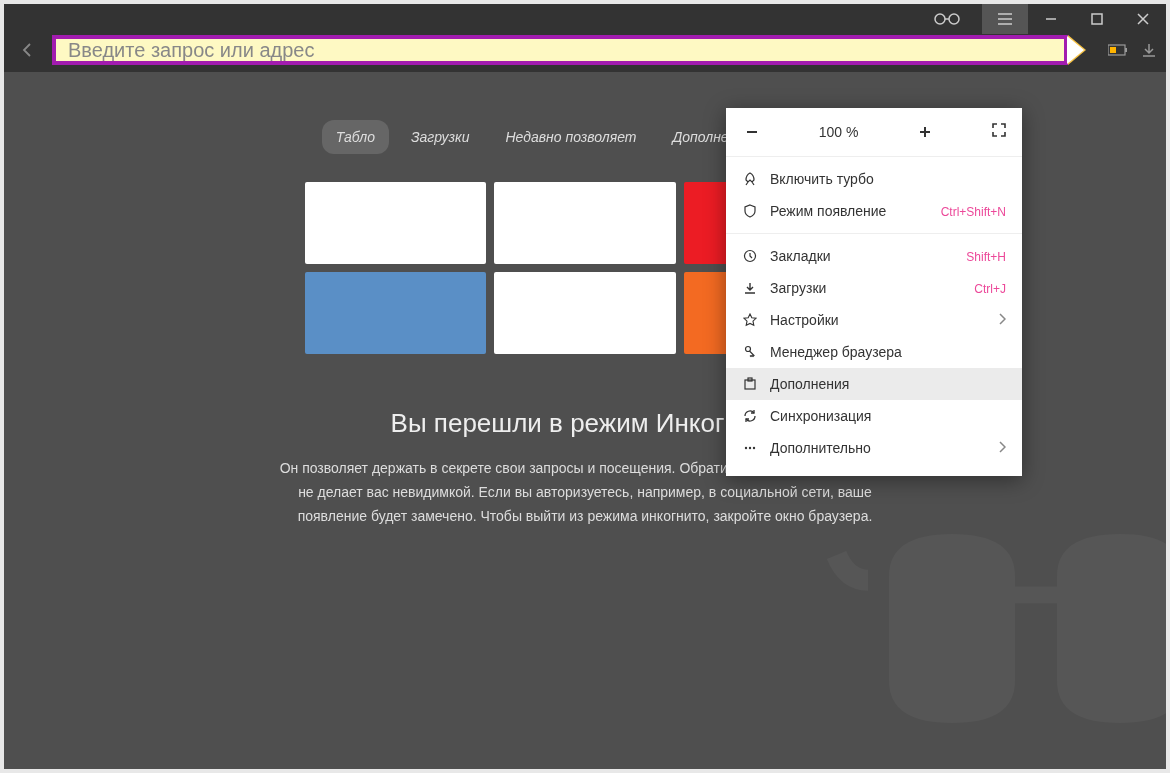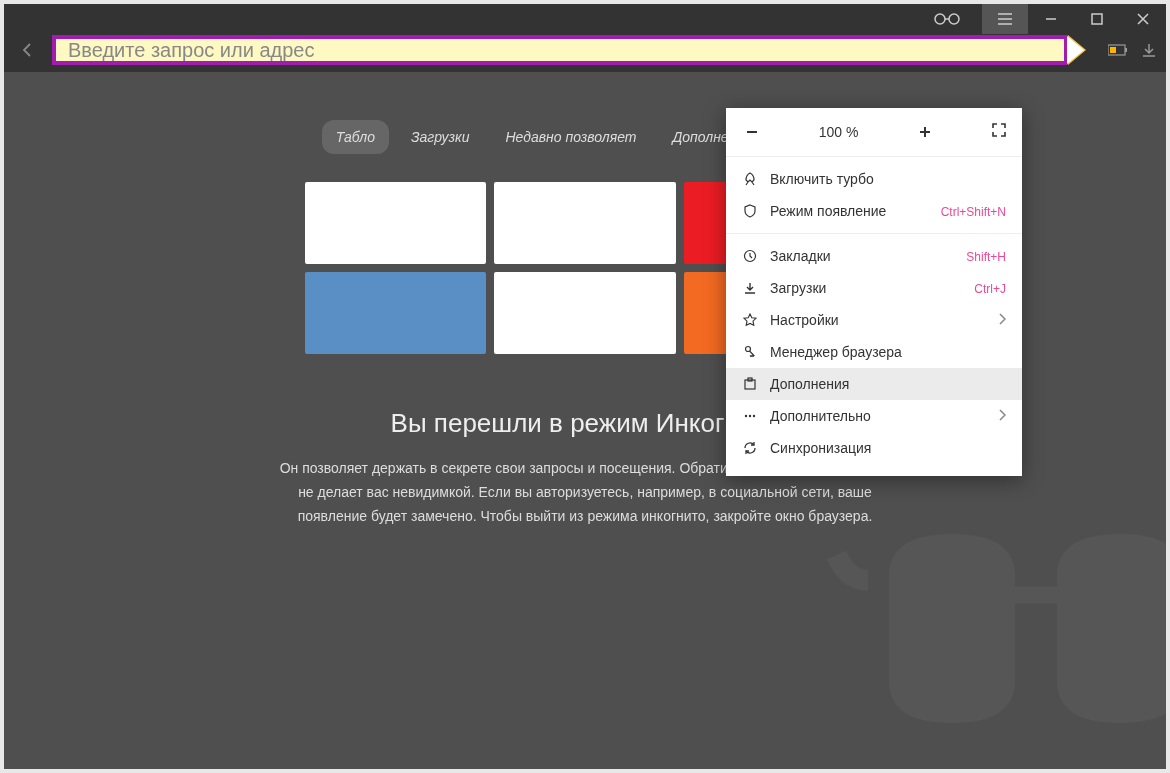--- a/index.html
+++ b/index.html
@@ -235,36 +235,36 @@
               <svg width="14" height="14" viewBox="0 0 14 14">
                 <rect x="2" y="3" width="10" height="9" fill="none" stroke="#333" stroke-width="1.2"></rect>
                 <rect x="5" y="1" width="4" height="3" fill="none" stroke="#333" stroke-width="1.2"></rect>
               </svg>
             </span>
           <span class="mi-label">Дополнения</span>
         </div>
         <div class="menu-item">
           <span class="mi-icon">
               <svg width="14" height="14" viewBox="0 0 14 14">
+                <path d="M2 7a5 5 0 0 1 9-3M12 7a5 5 0 0 1-9 3" fill="none" stroke="#333" stroke-width="1.3"></path>
+                <path d="M11 1v3H8M3 13v-3h3" fill="none" stroke="#333" stroke-width="1.3"></path>
+              </svg>
+            </span>
+          <span class="mi-label">Синхронизация</span>
+        </div>
+        <div class="menu-item">
+          <span class="mi-icon">
+              <svg width="14" height="14" viewBox="0 0 14 14">
                 <circle cx="3" cy="7" r="1.2" fill="#333"></circle>
                 <circle cx="7" cy="7" r="1.2" fill="#333"></circle>
                 <circle cx="11" cy="7" r="1.2" fill="#333"></circle>
               </svg>
             </span>
           <span class="mi-label">Дополнительно</span>
           <span class="mi-chevron"><svg width="8" height="12" viewBox="0 0 8 12">
                 <path d="M2 1l5 5-5 5" fill="none" stroke="#888" stroke-width="1.5"></path>
               </svg></span>
         </div>
-        <div class="menu-item">
-          <span class="mi-icon">
-              <svg width="14" height="14" viewBox="0 0 14 14">
-                <path d="M2 7a5 5 0 0 1 9-3M12 7a5 5 0 0 1-9 3" fill="none" stroke="#333" stroke-width="1.3"></path>
-                <path d="M11 1v3H8M3 13v-3h3" fill="none" stroke="#333" stroke-width="1.3"></path>
-              </svg>
-            </span>
-          <span class="mi-label">Синхронизация</span>
-        </div>
       </div>
     </div>
 
   </div>
 </div>
 
 </body></html>

